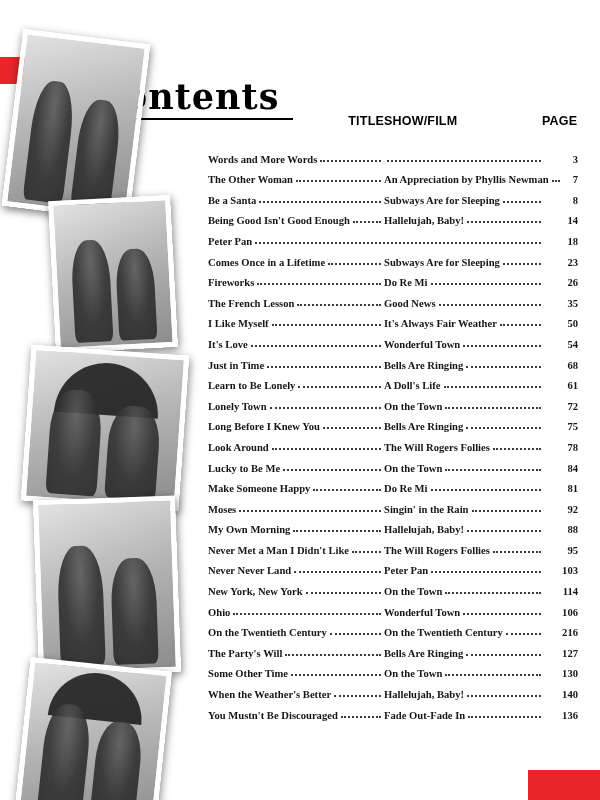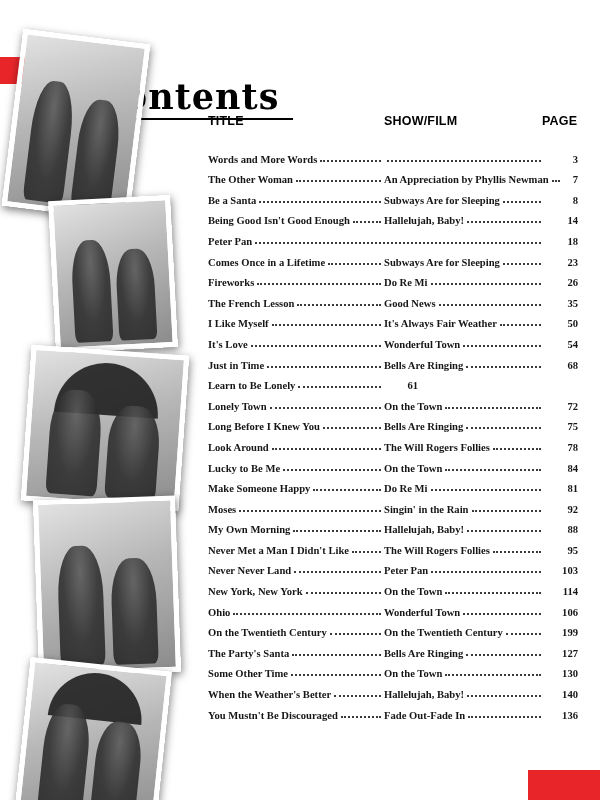--- a/index.html
+++ b/index.html
@@ -23,21 +23,21 @@
     font-family: "DejaVu Serif", "Liberation Serif", serif;
     font-weight: bold; font-size: 35px; line-height: 1;
     letter-spacing: 1px; color: #000;
     border-bottom: 2px solid #000;
     padding: 0 14px 4px 0;
   }
 
   
   .toc { position: absolute; left: 208px; top: 114px; width: 370px; }
   .toc-head { display: flex; font-weight: bold; font-size: 12.5px; letter-spacing: .2px; color: #000; }
-  .toc-head .h1 { width: 176px; }
+  .toc-head .h1 { width: 176px; text-align: right; }
   .toc-head .h2 { flex: 1; }
   .toc-head .h3 { width: 36px; text-align: left; }
 
   .rows { margin-top: 16px; }
   .row {
     display: flex; align-items: flex-end;
     height: 20.6px;
     font-size: 10.6px; font-weight: bold; color: #161616; font-family: Liberation Serif, serif;
   }
   .c1 { width: 176px; display: flex; align-items: flex-end; min-width: 0; }
@@ -242,20 +242,24 @@
       <span class="leader"></span>
     </span>
     <span class="p">68</span>
   </div>
 
   <div class="row">
     <span class="c1">
       <span class="t">Learn to Be Lonely</span>
       <span class="leader"></span>
     </span>
+    <span class="c2">
+      <span class="s">A Doll's Life</span>
+      <span class="leader"></span>
+    </span>
     <span class="p">61</span>
   </div>
 
   <div class="row">
     <span class="c1">
       <span class="t">Lonely Town</span>
       <span class="leader"></span>
     </span>
     <span class="c2">
       <span class="s">On the Town</span>
@@ -386,26 +390,26 @@
 
   <div class="row">
     <span class="c1">
       <span class="t">On the Twentieth Century</span>
       <span class="leader"></span>
     </span>
     <span class="c2">
       <span class="s">On the Twentieth Century</span>
       <span class="leader"></span>
     </span>
-    <span class="p">199</span>
-  </div>
-
-  <div class="row">
-    <span class="c1">
-      <span class="t">The Party's Santa</span>
+    <span class="p">216</span>
+  </div>
+
+  <div class="row">
+    <span class="c1">
+      <span class="t">The Party's Will</span>
       <span class="leader"></span>
     </span>
     <span class="c2">
       <span class="s">Bells Are Ringing</span>
       <span class="leader"></span>
     </span>
     <span class="p">127</span>
   </div>
 
   <div class="row">

